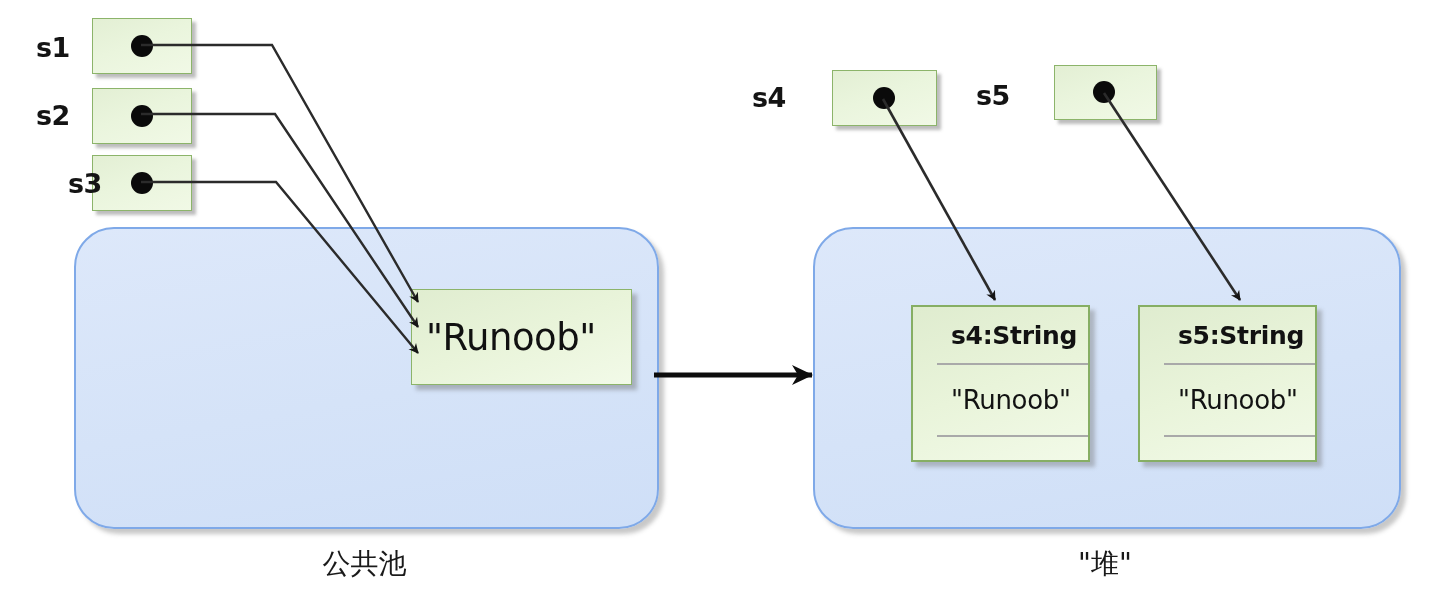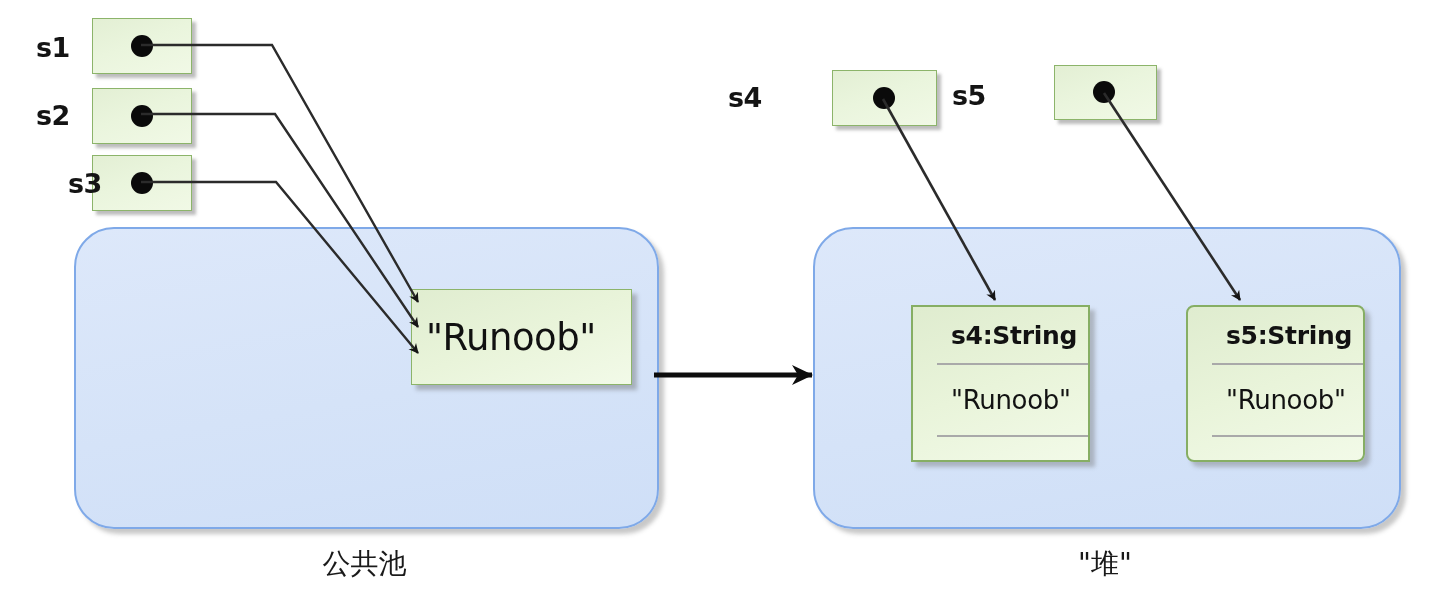--- a/index.html
+++ b/index.html
@@ -145,41 +145,41 @@
   <div class="var-label" style="left:36px; top:100px;text-align:right;">s2</div>
   <div class="ref-box" style="left:92px; top:88px; width:98px; height:54px;">
     <span class="ref-dot" style="left:38px; top:16px;"></span>
   </div>
 
   <div class="var-label" style="left:36px; top:168px;margin-left:32px;">s3</div>
   <div class="ref-box" style="left:92px; top:155px; width:98px; height:54px;">
     <span class="ref-dot" style="left:38px; top:16px;"></span>
   </div>
 
-  <div class="var-label" style="left:728px; top:82px;">s4</div>
+  <div class="var-label" style="left:752px; top:82px;">s4</div>
   <div class="ref-box" style="left:832px; top:70px; width:103px; height:54px;">
     <span class="ref-dot" style="left:40px; top:16px;"></span>
   </div>
 
-  <div class="var-label" style="left:952px; top:80px;">s5</div>
+  <div class="var-label" style="left:976px; top:80px;">s5</div>
   <div class="ref-box" style="left:1054px; top:65px; width:101px; height:53px;">
     <span class="ref-dot" style="left:38px; top:15px;"></span>
   </div>
 
   <div class="literal-box" style="left:411px; top:289px; width:221px; height:96px;">
     <span class="literal-text">"Runoob"</span>
   </div>
 
   <div class="obj-box" style="left:911px; top:305px; width:179px; height:157px;">
     <div class="obj-title">s4:String</div>
     <div class="obj-value">"Runoob"</div>
     <div class="obj-empty"></div>
   </div>
 
-  <div class="obj-box" style="left:1186px; top:305px; width:179px; height:157px;border-radius:8px;">
+  <div class="obj-box" style="left:1138px; top:305px; width:179px; height:157px;">
     <div class="obj-title">s5:String</div>
     <div class="obj-value">"Runoob"</div>
     <div class="obj-empty"></div>
   </div>
 
   <div class="region-caption" style="left:74px; top:545px; width:581px;">公共池</div>
   <div class="region-caption" style="left:813px; top:545px; width:584px;">"堆"</div>
 
   <svg id="wires" viewBox="0 0 1454 610">
     <defs>

